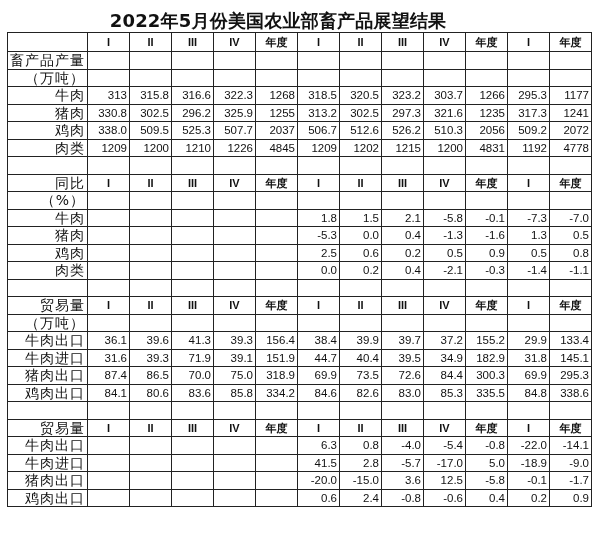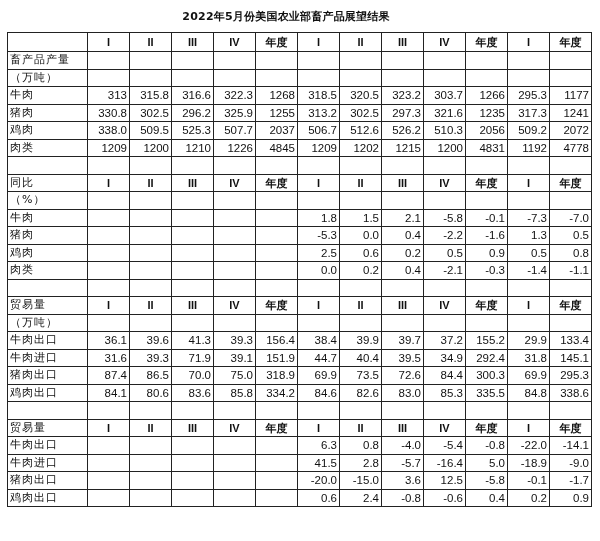--- a/index.html
+++ b/index.html
@@ -1,23 +1,23 @@
 <!DOCTYPE html>
 <html><head>
 <meta charset="utf-8">
 <style>
   html, body { margin:0; padding:0; background:#ffffff; }
   body { width:600px; height:541px; position:relative; overflow:hidden; font-family:"DejaVu Sans","Liberation Sans",sans-serif; color:#111; }
-  .title { position:absolute; top:9px; left:8px; width:556px; text-align:center; font-size:11px; font-weight:bold; letter-spacing:0.2px; }
+  .title { position:absolute; top:9px; left:0; width:556px; text-align:center; font-size:18px; font-weight:bold; letter-spacing:0.2px; }
   table { position:absolute; top:32px; left:7px; border-collapse:collapse; table-layout:fixed; width:585px; }
   col.rh { width:80px; }
   col.c { width:42px; }
   td { border:1px solid #222; height:16.5px; padding:0 2px; font-size:11.5px; line-height:16px; white-space:nowrap; overflow:hidden; font-family:"Liberation Sans","DejaVu Sans",sans-serif; }
   td.num { text-align:right; }
-  td.lbl { text-align:left; letter-spacing:1px; font-family:"DejaVu Sans",sans-serif; font-size:11px; }
+  td.lbl { text-align:right; letter-spacing:1px; font-family:"DejaVu Sans",sans-serif; font-size:14px; }
   td.hdr { text-align:center; font-weight:bold; font-size:11px; }
   td.yr { text-align:center; font-weight:bold; font-size:12px; height:19px; }
   tr.qh td { height:18px; }
 </style>
 </head>
 <body>
 
 <div class="title">2022年5月份美国农业部畜产品展望结果</div>
 
 <table>
@@ -205,21 +205,21 @@
       <tr>
         <td class="lbl">猪肉</td>
         <td class="num"></td>
         <td class="num"></td>
         <td class="num"></td>
         <td class="num"></td>
         <td class="num"></td>
         <td class="num">-5.3</td>
         <td class="num">0.0</td>
         <td class="num">0.4</td>
-        <td class="num">-2.2</td>
+        <td class="num">-1.3</td>
         <td class="num">-1.6</td>
         <td class="num">1.3</td>
         <td class="num">0.5</td>
       </tr>
       <tr>
         <td class="lbl">鸡肉</td>
         <td class="num"></td>
         <td class="num"></td>
         <td class="num"></td>
         <td class="num"></td>
@@ -311,21 +311,21 @@
         <td class="lbl">牛肉进口</td>
         <td class="num">31.6</td>
         <td class="num">39.3</td>
         <td class="num">71.9</td>
         <td class="num">39.1</td>
         <td class="num">151.9</td>
         <td class="num">44.7</td>
         <td class="num">40.4</td>
         <td class="num">39.5</td>
         <td class="num">34.9</td>
-        <td class="num">292.4</td>
+        <td class="num">182.9</td>
         <td class="num">31.8</td>
         <td class="num">145.1</td>
       </tr>
       <tr>
         <td class="lbl">猪肉出口</td>
         <td class="num">87.4</td>
         <td class="num">86.5</td>
         <td class="num">70.0</td>
         <td class="num">75.0</td>
         <td class="num">318.9</td>
@@ -400,21 +400,21 @@
       <tr>
         <td class="lbl">牛肉进口</td>
         <td class="num"></td>
         <td class="num"></td>
         <td class="num"></td>
         <td class="num"></td>
         <td class="num"></td>
         <td class="num">41.5</td>
         <td class="num">2.8</td>
         <td class="num">-5.7</td>
-        <td class="num">-16.4</td>
+        <td class="num">-17.0</td>
         <td class="num">5.0</td>
         <td class="num">-18.9</td>
         <td class="num">-9.0</td>
       </tr>
       <tr>
         <td class="lbl">猪肉出口</td>
         <td class="num"></td>
         <td class="num"></td>
         <td class="num"></td>
         <td class="num"></td>

